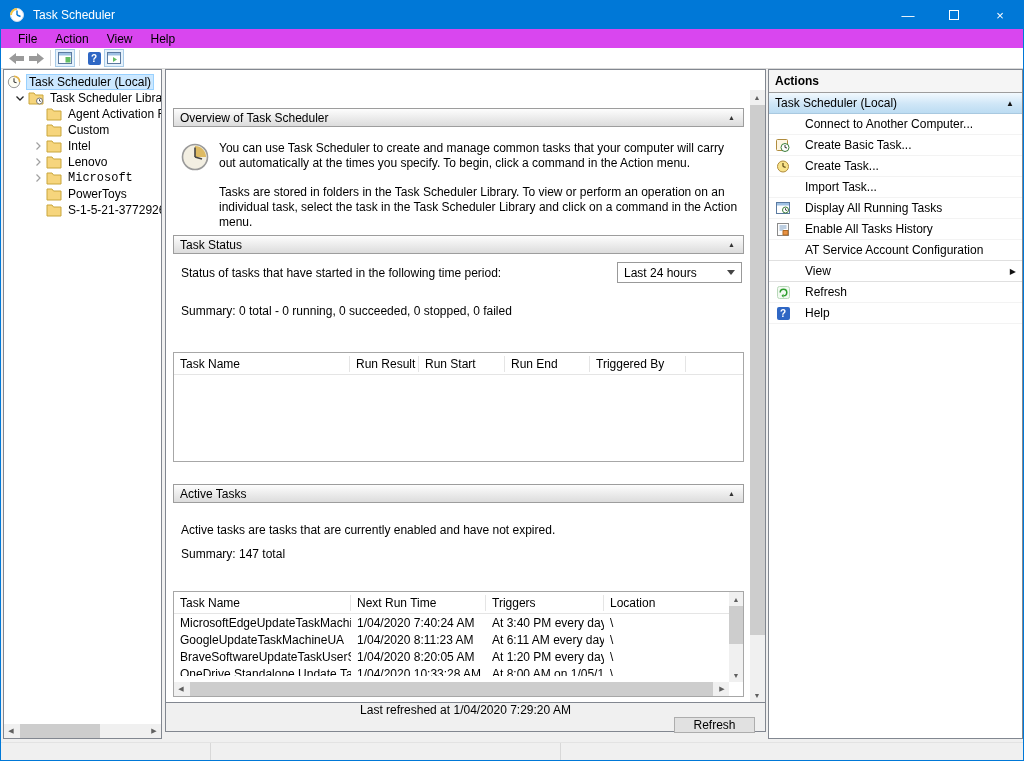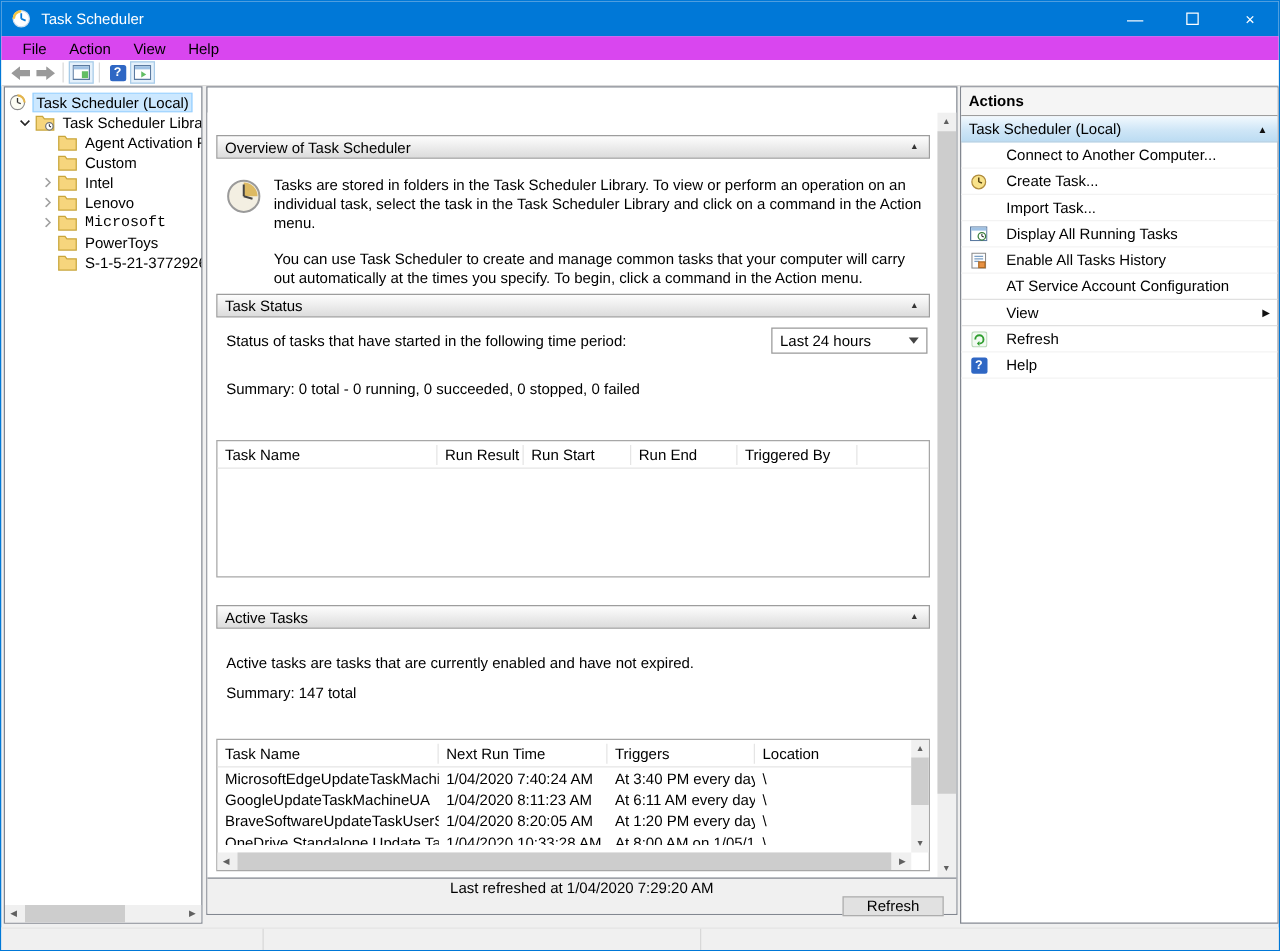--- a/index.html
+++ b/index.html
@@ -296,22 +296,22 @@
           <span class="collapse">▲</span>
         </div>
         <div class="overview-body">
           <svg class="overview-clock" viewBox="0 0 28 28">
             <circle cx="14" cy="14" r="12.5" fill="#f3efe2" stroke="#9a9a9a" stroke-width="1.6"></circle>
             <path d="M14 14 L14 3 A11 11 0 0 1 25 14 Z" fill="#ddba63"></path>
             <path d="M14 14 L14 4.5" stroke="#444" stroke-width="1.6"></path>
             <path d="M14 14 L21 16" stroke="#444" stroke-width="1.6"></path>
           </svg>
           <div class="overview-text">
+            <p>You can use Task Scheduler to create and manage common tasks that your computer will carry out automatically at the times you specify. To begin, click a command in the Action menu.</p>
             <p>Tasks are stored in folders in the Task Scheduler Library. To view or perform an operation on an individual task, select the task in the Task Scheduler Library and click on a command in the Action menu.</p>
-            <p>You can use Task Scheduler to create and manage common tasks that your computer will carry out automatically at the times you specify. To begin, click a command in the Action menu.</p>
           </div>
         </div>
 
         <div class="section-header">
           <span>Task Status</span>
           <span class="collapse">▲</span>
         </div>
         <div class="taskstatus-body">
           <div class="period-row">
             <span class="period-label">Status of tasks that have started in the following time period:</span>
@@ -414,20 +414,30 @@
       <span class="collapse">▲</span>
     </div>
 
     <div class="action-item">
       <span class="aicon"></span>
       <span class="alabel">Connect to Another Computer...</span>
     </div>
     <div class="action-item">
       <span class="aicon">
         <svg width="14" height="13" viewBox="0 0 14 13">
+            <rect x="0.5" y="0.5" width="11" height="11" rx="1" fill="#fdf6e3" stroke="#b08c3e"></rect>
+            <circle cx="9" cy="8.5" r="4" fill="#fff" stroke="#3a7d3a"></circle>
+            <path d="M9 8.5 L9 6 M9 8.5 L11 9" stroke="#333" stroke-width="1"></path>
+          </svg>
+      </span>
+      <span class="alabel">Create Basic Task...</span>
+    </div>
+    <div class="action-item">
+      <span class="aicon">
+        <svg width="14" height="13" viewBox="0 0 14 13">
             <circle cx="7" cy="6.5" r="5.5" fill="#f8e28a" stroke="#b08c3e"></circle>
             <path d="M7 6.5 L7 3 M7 6.5 L9.6 7.4" stroke="#5a4613" stroke-width="1.2"></path>
           </svg>
       </span>
       <span class="alabel">Create Task...</span>
     </div>
     <div class="action-item">
       <span class="aicon"></span>
       <span class="alabel">Import Task...</span>
     </div>

